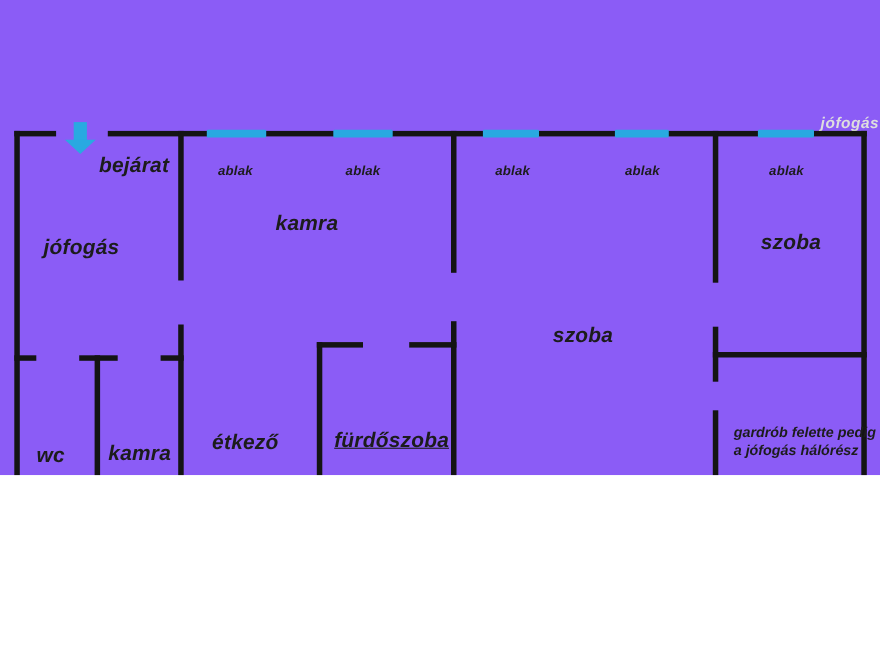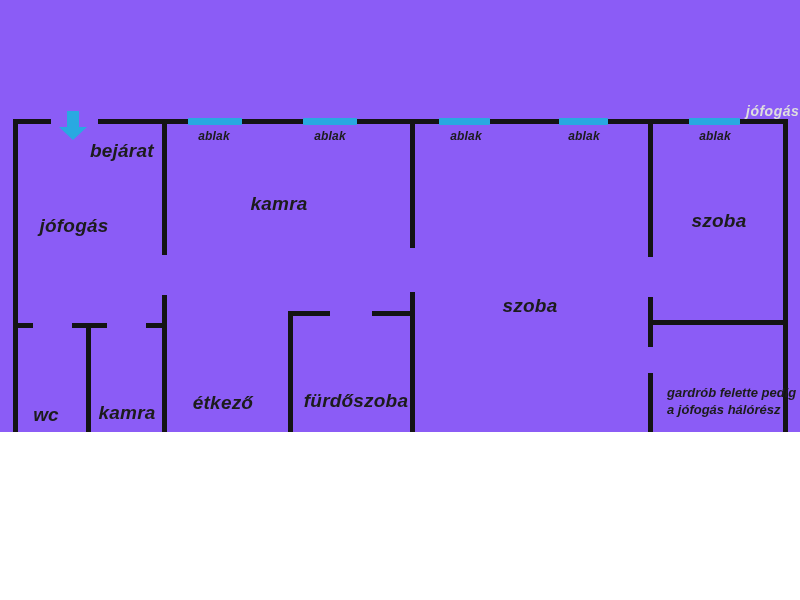--- a/index.html
+++ b/index.html
@@ -8,21 +8,21 @@
     font-family:"Liberation Sans","DejaVu Sans",sans-serif;
     padding-left:40px;
   }
   .wall{position:absolute;background:var(--wall,#141414);}
   .window-bar{position:absolute;height:7px;top:118px;background:var(--window,#29a9e1);border-radius:1px;}
   .label{
     position:absolute;font-weight:bold;font-style:italic;font-size:19px;color:#1c1c1c;
     white-space:nowrap;transform:translateX(-50%);letter-spacing:0.2px;
   }
   .label.left-align{transform:none;}
-  .ablak-label{font-size:12px;}
+  .ablak-label{font-size:12px;margin-top:19px;}
   .note{position:absolute;font-weight:bold;font-style:italic;font-size:13px;color:#1c1c1c;line-height:17px;white-space:nowrap;}
   .watermark{
     position:absolute;left:746px;top:103px;font-weight:bold;font-style:italic;
     font-size:14px;color:#dedede;letter-spacing:0.5px;transform:none;
   }
   .arrow-stem{position:absolute;left:67px;top:111px;width:12px;height:17px;background:var(--arrow,#29a9e1);}
   .arrow-head{
     position:absolute;left:59px;top:127px;width:0;height:0;
     border-left:14px solid transparent;border-right:14px solid transparent;
     border-top:13px solid var(--arrow,#29a9e1);
@@ -81,20 +81,20 @@
   <div class="arrow-head"></div>
   <span class="label left-align" style="left:90px;top:140px;">bejárat</span>
 
   <span class="label" style="left:74px;top:215px;">jófogás</span>
   <span class="label" style="left:279px;top:193px;">kamra</span>
   <span class="label" style="left:530px;top:295px;">szoba</span>
   <span class="label" style="left:719px;top:210px;">szoba</span>
   <span class="label" style="left:46px;top:404px;">wc</span>
   <span class="label" style="left:127px;top:402px;">kamra</span>
   <span class="label" style="left:223px;top:392px;">étkező</span>
-  <span class="label" style="left:356px;top:390px;">fürdőszoba</span>
+  <span class="label" style="left:356px;top:390px;text-decoration:underline;">fürdőszoba</span>
 
   <div class="note" style="left:667px;top:384px;">
     <div>gardrób felette pedig</div>
     <div>a jófogás hálórész</div>
   </div>
 
 </div>
 
 </body></html>

